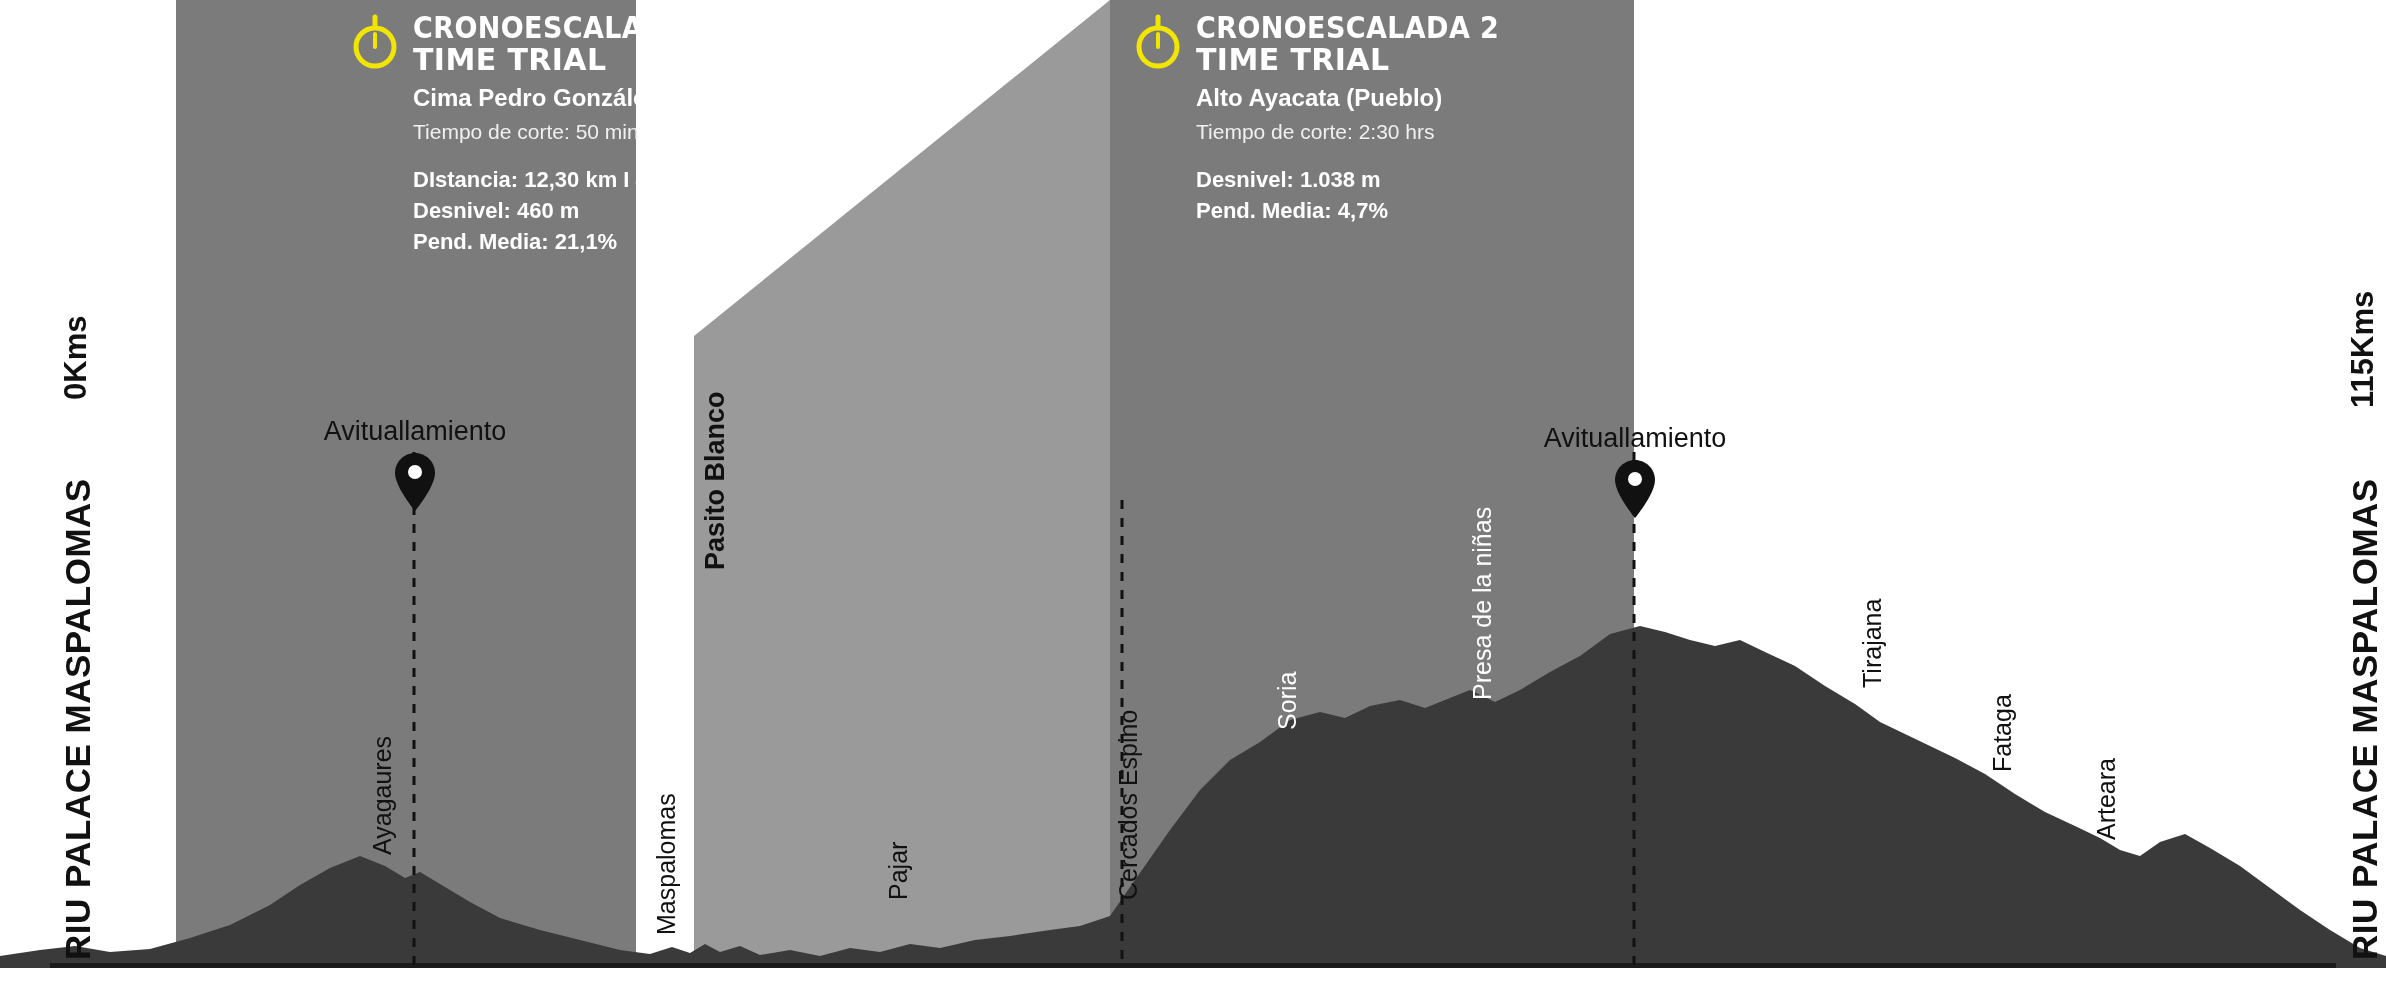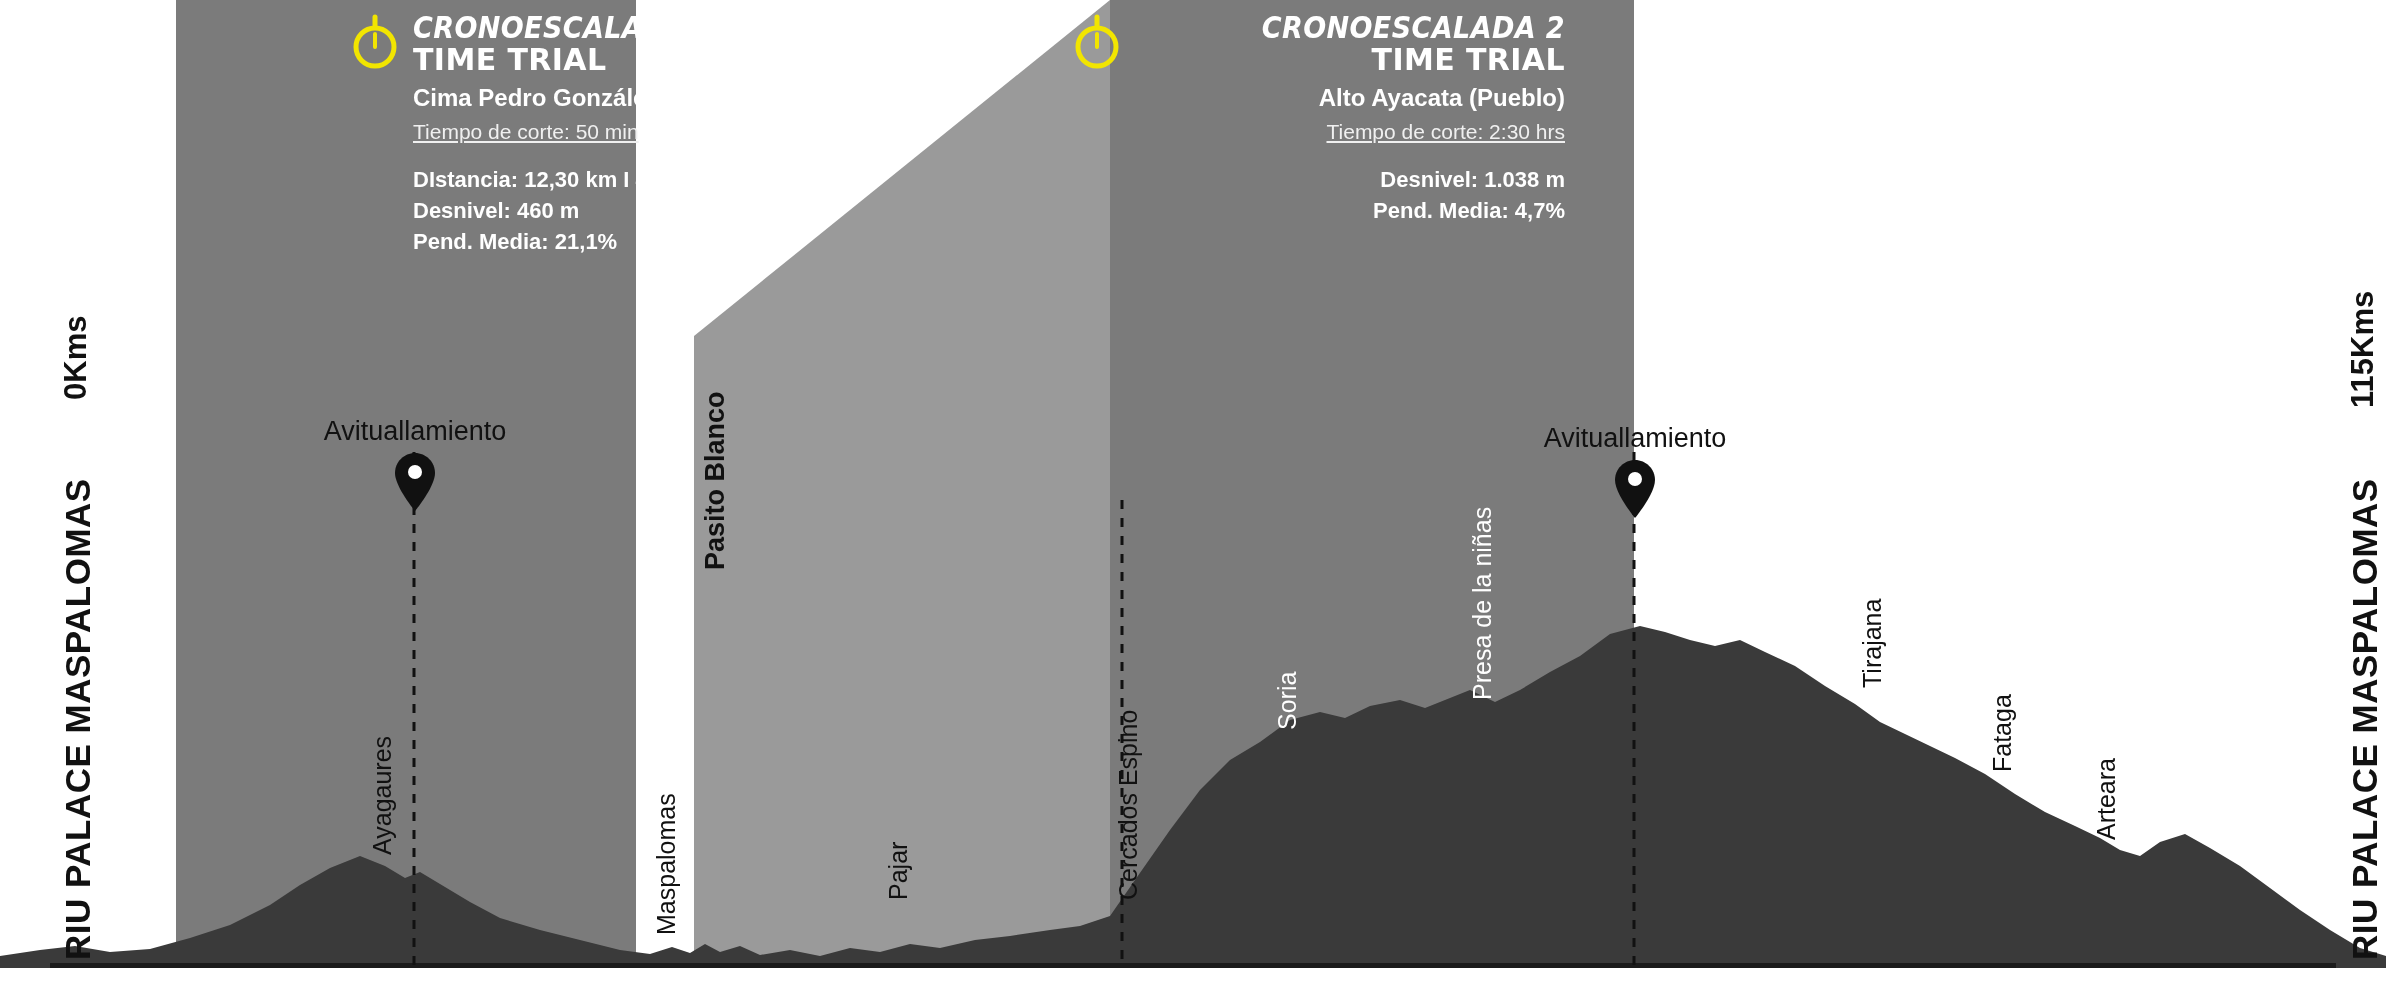--- a/index.html
+++ b/index.html
@@ -75,21 +75,20 @@
     width: 56px;
     height: 56px;
   }
   .ib-title {
     font-size: 30px;
     font-weight: bold;
     letter-spacing: 0.4px;
     line-height: 1.08;
     font-family: "DejaVu Sans", sans-serif;
     font-stretch: condensed;
-    font-style: italic;
   }
   .ib-sub {
     font-size: 30px;
     font-weight: bold;
     letter-spacing: 0.4px;
     line-height: 1.08;
     font-family: "DejaVu Sans", sans-serif;
     margin-bottom: 6px;
   }
   .ib-place {
@@ -97,21 +96,20 @@
     font-weight: bold;
     margin-top: 7px;
     line-height: 1.2;
   }
   .ib-cut {
     font-size: 21px;
     font-weight: normal;
     color: #f0f0f0;
     margin-top: 6px;
     line-height: 1.2;
-    text-decoration: underline;
   }
   .ib-stats {
     margin-top: 20px;
     font-size: 22px;
     line-height: 1.42;
     font-weight: bold;
   }
 
   
   .pin-wrap {
@@ -192,21 +190,21 @@
     <div class="ib-sub">TIME TRIAL</div>
     <div class="ib-place">Cima Pedro González  (Monte León)</div>
     <div class="ib-cut">Tiempo de corte: 50 min</div>
     <div class="ib-stats">
       <div>DIstancia: 12,30 km I 470m</div>
       <div>Desnivel: 460 m</div>
       <div>Pend. Media: 21,1%</div>
     </div>
   </div>
 
-  <div class="infobox" style="left:1135px; top:12px; width:430px;text-align:right;">
+  <div class="infobox" style="left:1196px; top:12px; width:430px;">
     <svg class="clock" viewBox="0 0 56 56">
       <line x1="28" y1="3" x2="28" y2="12" stroke="#f2e500" stroke-width="5" stroke-linecap="round"></line>
       <circle cx="28" cy="33" r="19" fill="none" stroke="#f2e500" stroke-width="5"></circle>
       <line x1="28" y1="33" x2="28" y2="20" stroke="#f2e500" stroke-width="4" stroke-linecap="round"></line>
     </svg>
     <div class="ib-title">CRONOESCALADA 2</div>
     <div class="ib-sub">TIME TRIAL</div>
     <div class="ib-place">Alto Ayacata (Pueblo)</div>
     <div class="ib-cut">Tiempo de corte: 2:30 hrs</div>
     <div class="ib-stats">

